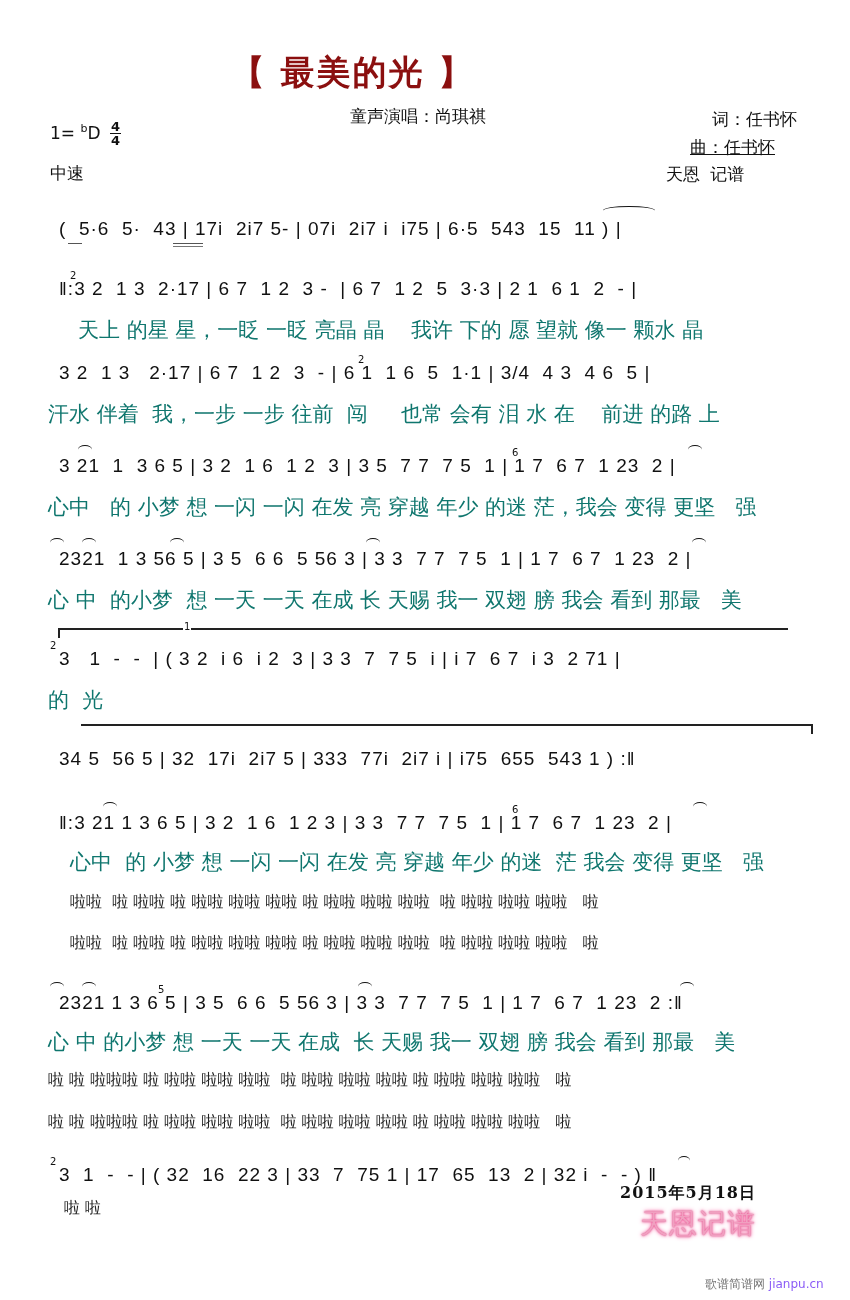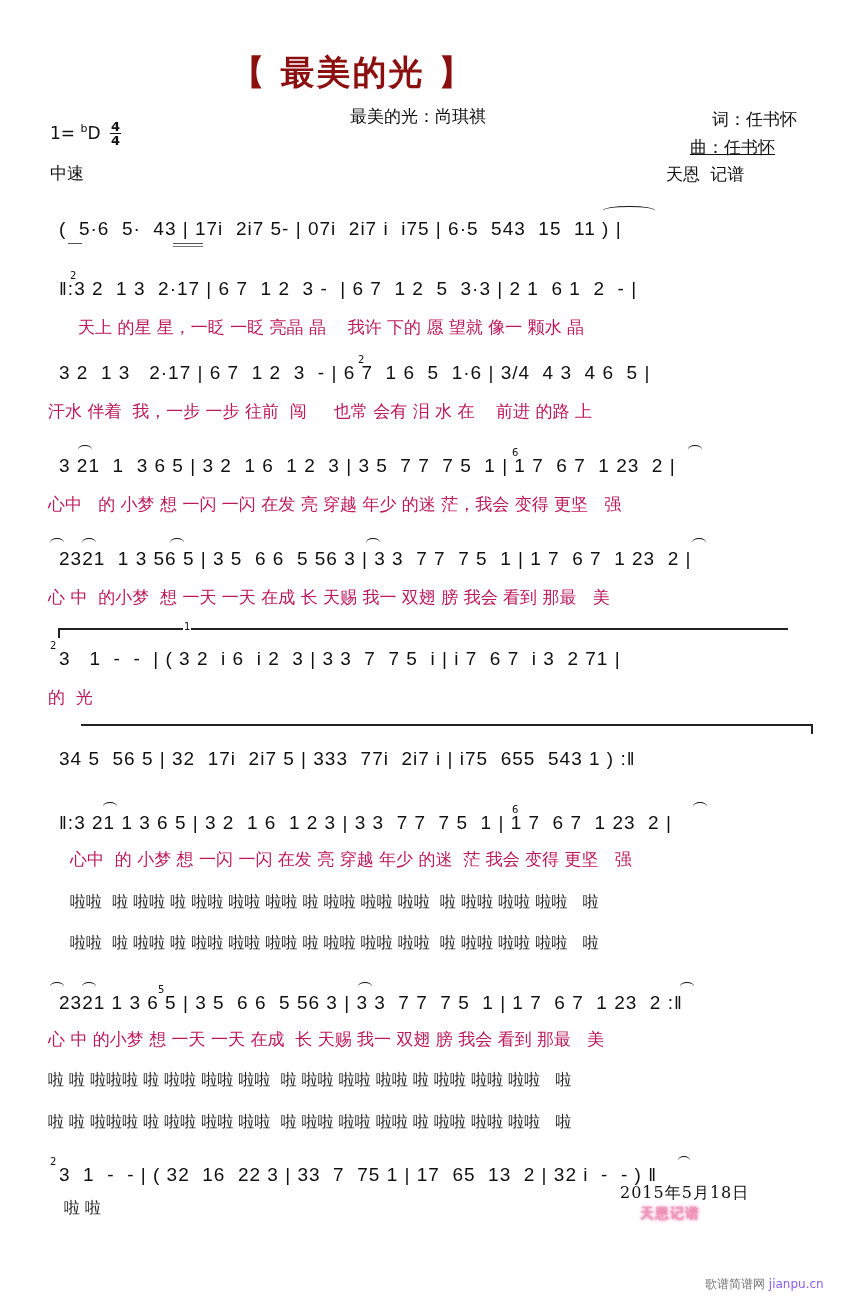--- a/index.html
+++ b/index.html
@@ -19,42 +19,42 @@
   .key .flat { font-size: 11px; vertical-align: super; }
 
   .staff { position: absolute; left: 48px; width: 760px; }
   .notes {
     position: absolute; left: 11px; width: 760px; white-space: pre;
     font-family: "Liberation Sans", "DejaVu Sans", sans-serif;
     font-size: 19px; letter-spacing: 1px; color: #111;
   }
   .lyric {
     position: absolute; left: 0; width: 760px; white-space: pre;
-    font-family: "DejaVu Sans", sans-serif; font-size: 17px; color: #be185d;
+    font-family: "DejaVu Sans", sans-serif; font-size: 21px; color: #0f766e;
   }
   .lyric.la { font-size: 16px; color: #222; }
   .ul { position: absolute; height: 1px; background: #555; }
   .ul2 { position: absolute; height: 1px; background: #777; }
   .tie { position: absolute; border-top: 1.5px solid #111; border-radius: 50% 50% 0 0; height: 8px; }
   .volta-line { position: absolute; height: 1.5px; background: #222; }
   .volta-tick { position: absolute; width: 1.5px; height: 10px; background: #222; }
   .volta-num { position: absolute; font-size: 10px; background: #fff; padding: 0 1px; }
   .stamp {
-    left: 640px; top: 1205px; font-size: 14px; color: #f0a0c0; font-family: Liberation Mono, monospace;
+    left: 640px; top: 1205px; font-size: 28px; color: #f0a0c0; font-family: Liberation Mono, monospace;
     text-shadow: 0 0 4px #ff4f9a, 0 0 2px #c0306a; letter-spacing: 1px;
   }
-  .date { left: 620px; top: 1183px; font-family: "DejaVu Serif", serif; font-size: 16px; font-weight: normal; letter-spacing: 1px; }
+  .date { left: 620px; top: 1183px; font-family: "DejaVu Serif", serif; font-size: 16px; font-weight: bold; letter-spacing: 1px; }
   .site { left: 705px; top: 1276px; font-size: 12px; color: #777; }
   .site .en { color: #8b5cf6; }
 </style>
 </head>
 <body>
 
 <div class="abs title">【  最美的光  】</div>
-<div class="abs meta" style="left:350px; top:105px;">最美的光：尚琪祺</div>
+<div class="abs meta" style="left:350px; top:105px;">童声演唱：尚琪祺</div>
 
 <div class="abs meta key" style="left:50px; top:120px;">
   <span>1=</span>
   <span class="flat">b</span><span>D</span>
   <span class="frac">
     <span class="top">4</span>
     <span>4</span>
   </span>
 </div>
 <div class="abs meta" style="left:50px; top:162px;text-align:center;">中速</div>
@@ -71,21 +71,21 @@
   <div class="ul2" style="left:125px; top:28px; width:30px;"></div>
 </div>
 
 <div class="staff" style="top:278px;">
   <div class="notes">‖:3 2  1 3  2·17 | 6 7  1 2  3 -  | 6 7  1 2  5  3·3 | 2 1  6 1  2  - |</div>
   <div class="abs" style="left:22px; top:-8px; font-size:10px;">2</div>
   <div class="lyric" style="top:38px; left:30px;">天上 的星 星，一眨 一眨 亮晶 晶    我许 下的 愿 望就 像一 颗水 晶</div>
 </div>
 
 <div class="staff" style="top:362px;">
-  <div class="notes">3 2  1 3   2·17 | 6 7  1 2  3  - | 6 7  1 6  5  1·6 | 3/4  4 3  4 6  5 |</div>
+  <div class="notes">3 2  1 3   2·17 | 6 7  1 2  3  - | 6 1  1 6  5  1·1 | 3/4  4 3  4 6  5 |</div>
   <div class="abs" style="left:310px; top:-8px; font-size:10px;">2</div>
   <div class="lyric" style="top:38px;">汗水 伴着  我，一步 一步 往前  闯     也常 会有 泪 水 在    前进 的路 上</div>
 </div>
 
 <div class="staff" style="top:455px;">
   <div class="notes">3 21  1  3 6 5 | 3 2  1 6  1 2  3 | 3 5  7 7  7 5  1 | 1 7  6 7  1 23  2 |</div>
   <div class="tie" style="left:30px; top:-10px; width:14px;"></div>
   <div class="tie" style="left:640px; top:-10px; width:14px;"></div>
   <div class="abs" style="left:464px; top:-8px; font-size:10px;">6</div>
   <div class="lyric" style="top:38px;">心中   的 小梦 想 一闪 一闪 在发 亮 穿越 年少 的迷 茫，我会 变得 更坚   强</div>

